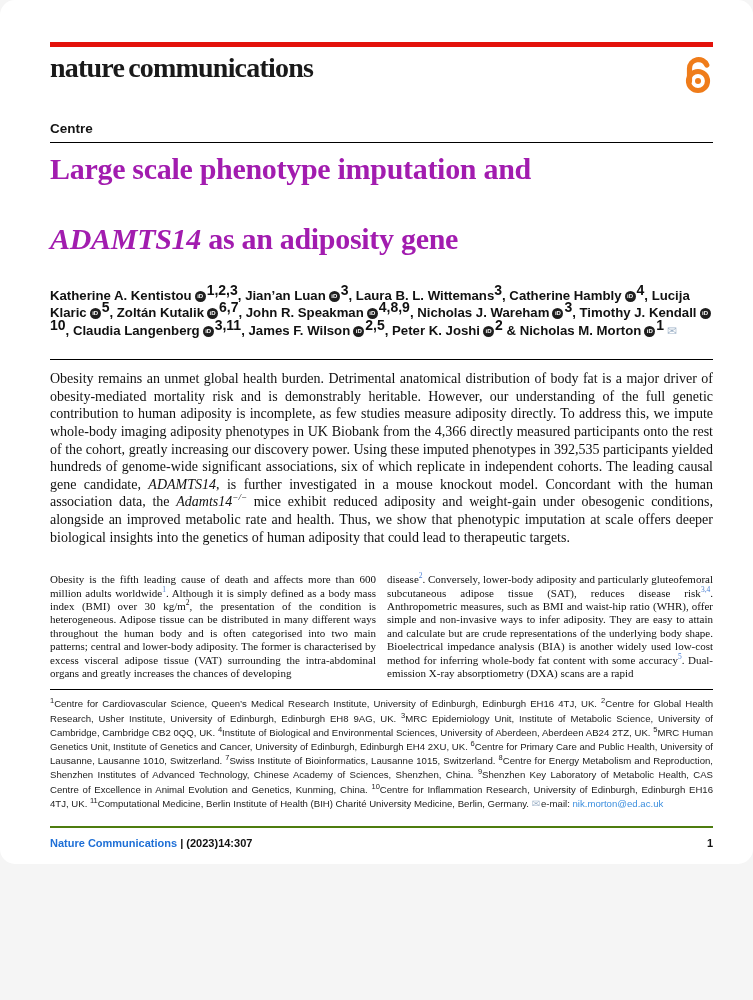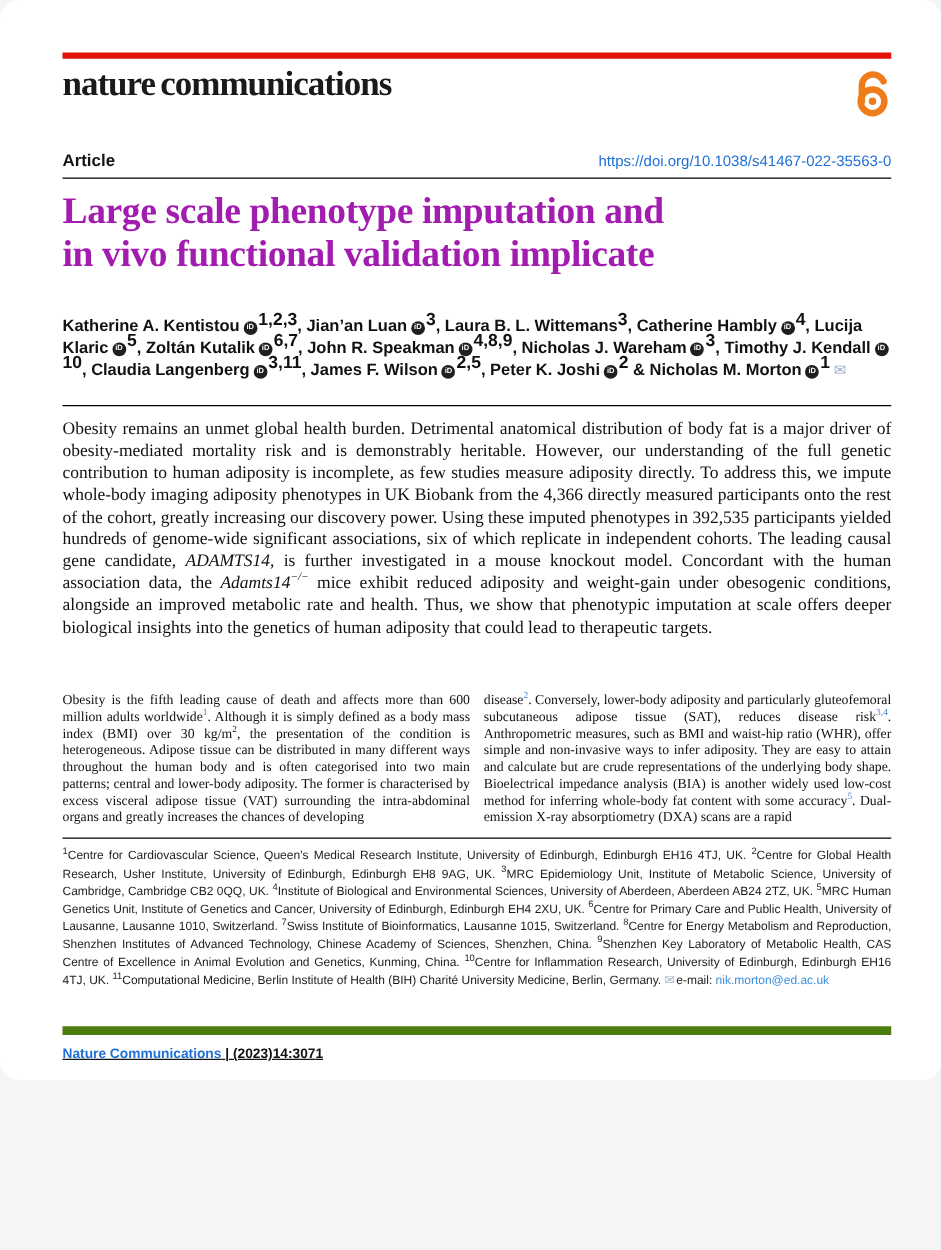--- a/index.html
+++ b/index.html
@@ -49,38 +49,38 @@
     font-family:"Liberation Sans",sans-serif;
   }
   .env-author{color:#9fb3c8;font-size:12px;margin-left:3px;font-weight:400;}
   .abstract{
     margin-top:19px;border-top:1.8px solid #000;padding-top:10px;
     font-family:"Liberation Serif","DejaVu Serif",serif;font-size:14px;line-height:17.6px;
     text-align:justify;color:#101010;
   }
   .abstract .it{font-style:italic;}
   .abstract sup{font-size:9px;}
-  .bodycols{display:flex;gap:11px;margin-top:43px;}
+  .bodycols{display:flex;gap:11px;margin-top:27px;}
   .bodycol{
     flex:1;min-width:0;font-family:"Liberation Serif","DejaVu Serif",serif;
     font-size:11px;line-height:13.4px;text-align:justify;color:#101010;
   }
   .bodycol sup, .footnotes sup{font-size:7.5px;}
   .ref{color:var(--ref-blue);}
   .foot-rule{border-top:1.9px solid #000;margin-top:9px;}
   .footnotes{
     padding-top:7px;font-size:9.6px;line-height:14.2px;text-align:justify;color:#1c1c1c;
     font-family:"Liberation Sans",sans-serif;
   }
   .footnotes .email{color:var(--email-blue);}
   .footnotes .env{color:#9fb3c8;font-size:10px;padding-right:1px;}
   .footer{
-    position:absolute;left:50px;right:40px;bottom:15px;border-top:7px solid #4d7c0f;
-    padding-top:9px;display:flex;justify-content:flex-start;align-items:baseline;
-    font-size:11px;font-weight:700;text-decoration:underline;
+    position:absolute;left:50px;right:40px;bottom:15px;border-top:2px solid #4d7c0f;
+    padding-top:9px;display:flex;justify-content:space-between;align-items:baseline;
+    font-size:11px;font-weight:700;
   }
   .footer .journal-link{color:var(--link-blue);text-decoration:none;}
   .footer .citation{color:#111;}
   sup{line-height:0;}
 </style>
 </head>
 <body>
 
 <div class="page">
 
@@ -91,28 +91,28 @@
     <div class="oa-icon">
       <svg width="31" height="40" viewBox="0 0 31 40">
         <circle cx="16" cy="26" r="9.5" fill="none" stroke="#ef7c1a" stroke-width="5.2"></circle>
         <circle cx="16" cy="26" r="3" fill="#ef7c1a"></circle>
         <path d="M7.5 26 V13.5 a9 9 0 0 1 17.3 -3.4" fill="none" stroke="#ef7c1a" stroke-width="5.2" stroke-linecap="round"></path>
       </svg>
     </div>
   </div>
 
   <div class="article-row">
-    <span class="article-label">Article</span>
-    <a class="doi-link" href="#">https://doi.org/10.1038/s41467-022-35563-0</a>
+    <span class="article-label">Centre</span>
   </div>
 
   <div class="title-rule"></div>
 
   <h1 class="title"><span>Large scale phenotype imputation and</span><br>
-    <span>in vivo functional validation implicate</span><br>
+    <br>
+    <span><span class="it">ADAMTS14</span><span> as an adiposity gene</span></span>
   </h1>
 
   <div class="meta">
 
 
     <div class="right-col">
       <div class="authors"><span><span>Katherine A. Kentistou</span><span class="orcid">iD</span><sup>1,2,3</sup><span>, </span></span><span><span>Jian’an Luan</span><span class="orcid">iD</span><sup>3</sup><span>, </span></span><span><span>Laura B. L. Wittemans</span><sup>3</sup><span>, </span></span><span><span>Catherine Hambly</span><span class="orcid">iD</span><sup>4</sup><span>, </span></span><span><span>Lucija Klaric</span><span class="orcid">iD</span><sup>5</sup><span>, </span></span><span><span>Zoltán Kutalik</span><span class="orcid">iD</span><sup>6,7</sup><span>, </span></span><span><span>John R. Speakman</span><span class="orcid">iD</span><sup>4,8,9</sup><span>, </span></span><span><span>Nicholas J. Wareham</span><span class="orcid">iD</span><sup>3</sup><span>, </span></span><span><span>Timothy J. Kendall</span><span class="orcid">iD</span><sup>10</sup><span>, </span></span><span><span>Claudia Langenberg</span><span class="orcid">iD</span><sup>3,11</sup><span>, </span></span><span><span>James F. Wilson</span><span class="orcid">iD</span><sup>2,5</sup><span>, </span></span><span><span>Peter K. Joshi</span><span class="orcid">iD</span><sup>2</sup><span> &amp; </span></span><span><span>Nicholas M. Morton</span><span class="orcid">iD</span><sup>1</sup><span class="env-author">✉</span></span></div>
       <div class="abstract"><span>Obesity remains an unmet global health burden. Detrimental anatomical distribution of body fat is a major driver of obesity-mediated mortality risk and is demonstrably heritable. However, our understanding of the full genetic contribution to human adiposity is incomplete, as few studies measure adiposity directly. To address this, we impute whole-body imaging adiposity phenotypes in UK Biobank from the 4,366 directly measured participants onto the rest of the cohort, greatly increasing our discovery power. Using these imputed phenotypes in 392,535 participants yielded hundreds of genome-wide significant associations, six of which replicate in independent cohorts. The leading causal gene candidate, </span><span class="it">ADAMTS14</span><span>, is further investigated in a mouse knockout model. Concordant with the human association data, the </span><span class="it">Adamts14</span><sup class="it">−/−</sup><span> mice exhibit reduced adiposity and weight-gain under obesogenic conditions, alongside an improved metabolic rate and health. Thus, we show that phenotypic imputation at scale offers deeper biological insights into the genetics of human adiposity that could lead to therapeutic targets.</span></div>
     </div>
 

